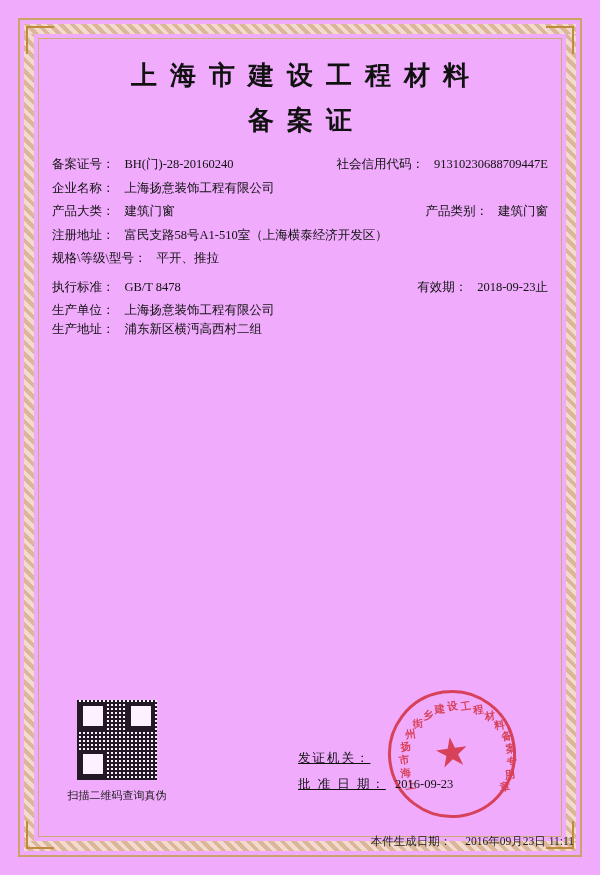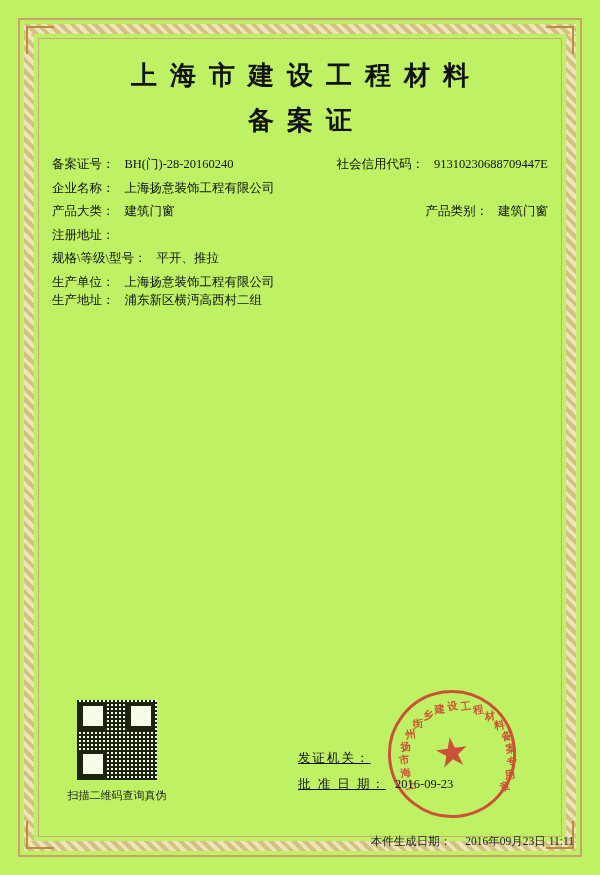--- a/index.html
+++ b/index.html
@@ -13,21 +13,21 @@
     font-family: "Liberation Serif", "DejaVu Serif", serif;
     color: #1a1a1a;
     position: relative;
     overflow: hidden;
   }
 
   
   .cert-page {
     position: absolute;
     inset: 0;
-    background: #bef264;
+    background: #f0abfc;
     padding-left: 44px;
   }
   .border-outer {
     position: absolute;
     left: 18px;
     top: 18px;
     right: 18px;
     bottom: 18px;
     border: 2px solid #c9a36a;
     box-sizing: border-box;
@@ -268,28 +268,36 @@
       <div class="row">
         <span class="lbl">产品大类：</span>
         <span class="val">建筑门窗</span>
         <span class="spacer"></span>
         <span class="lbl col2-lbl">产品类别：</span>
         <span class="val">建筑门窗</span>
       </div>
 
       <div class="row">
         <span class="lbl">注册地址：</span>
+        <span class="val">富民支路58号A1-510室（上海横泰经济开发区）</span>
       </div>
 
 
       <div class="row">
         <span class="lbl">规格\等级\型号：</span>
         <span class="val">平开、推拉</span>
       </div>
 
+      <div class="row gap-small">
+        <span class="lbl">执行标准：</span>
+        <span class="val">GB/T 8478</span>
+        <span class="spacer"></span>
+        <span class="lbl col2-lbl">有效期：</span>
+        <span class="val">2018-09-23止</span>
+      </div>
 
       <div class="row tight">
         <span class="lbl">生产单位：</span>
         <span class="val">上海扬意装饰工程有限公司</span>
       </div>
 
       <div class="row">
         <span class="lbl">生产地址：</span>
         <span class="val">浦东新区横沔高西村二组</span>
       </div>

